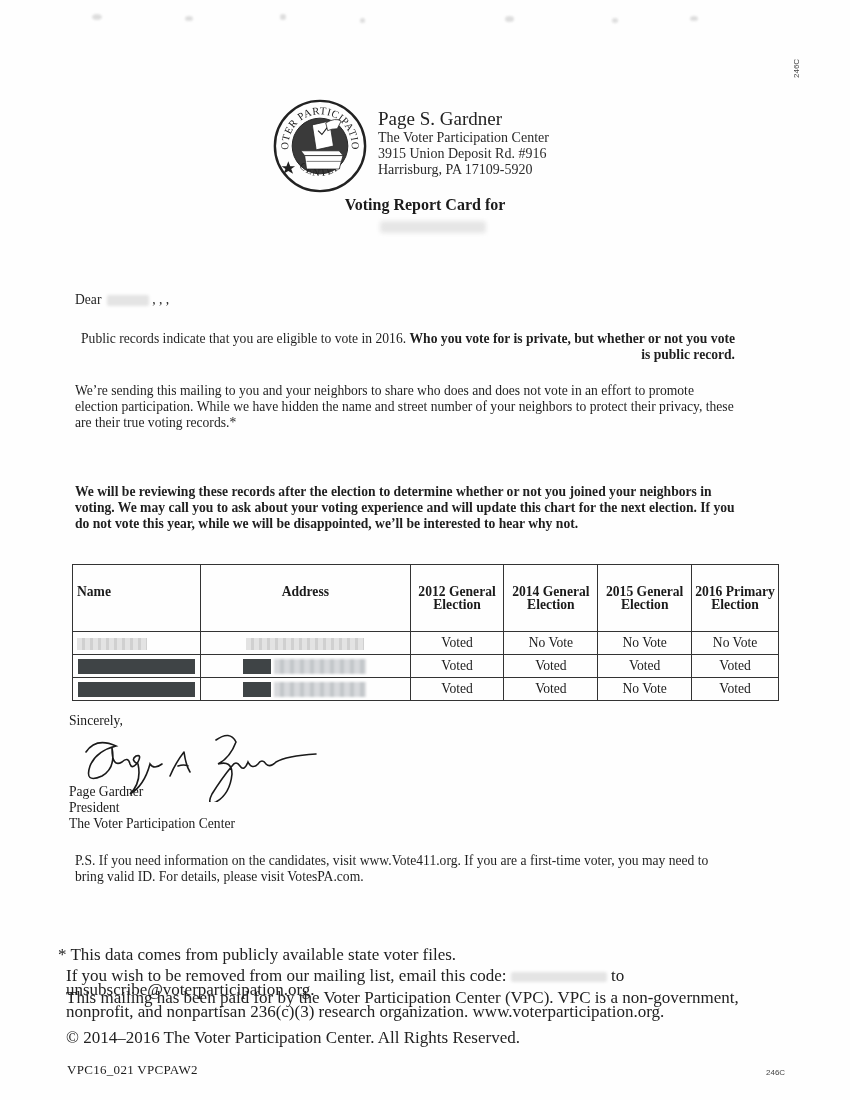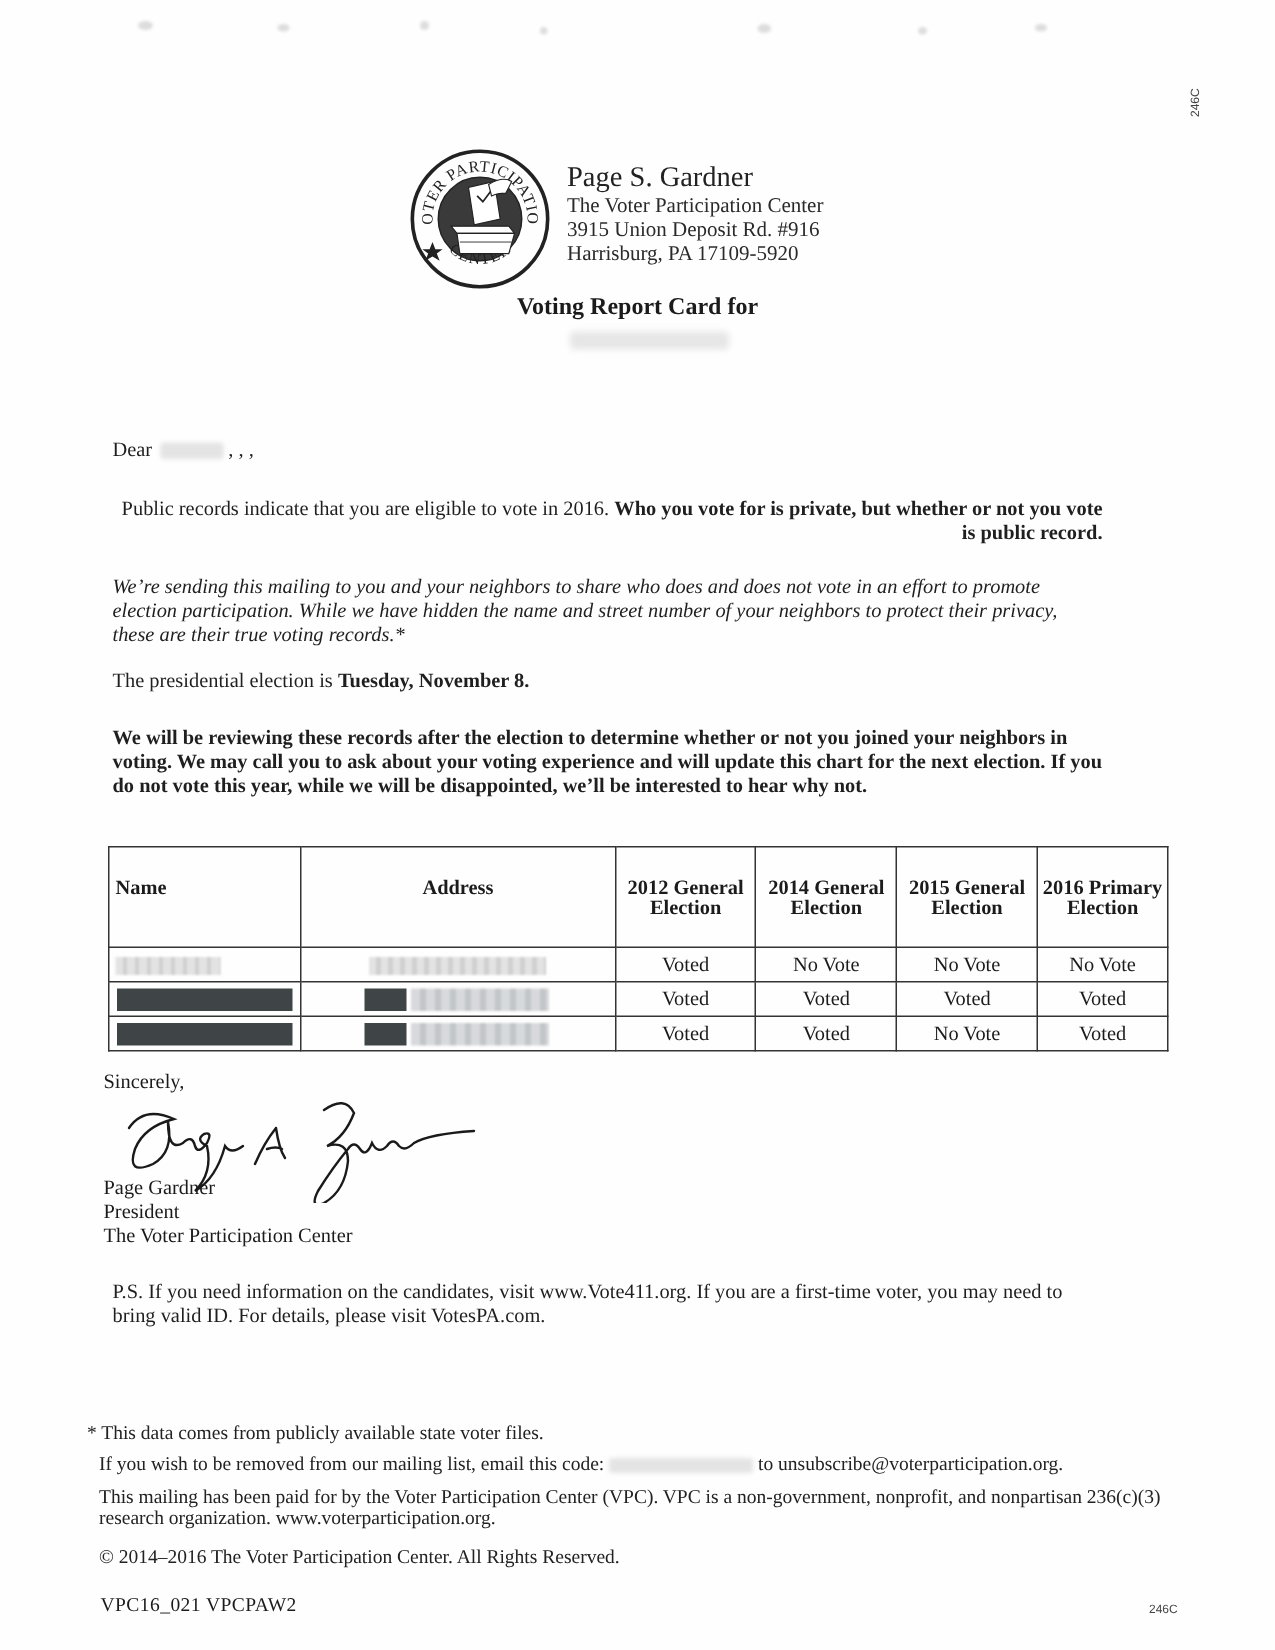--- a/index.html
+++ b/index.html
@@ -31,21 +31,21 @@
     .report-table td.name-cell, .report-table td.addr-cell { padding: 2px 4px; }
     .bar-dark { display: inline-block; background: #3f4446; height: 15px; vertical-align: middle; }
     .bar-blur { display: inline-block; background: repeating-linear-gradient(90deg, #d7d9dc 0 6px, #c2c6c9 6px 10px); height: 15px; vertical-align: middle; filter: blur(0.8px); }
     .bar-light { display: inline-block; background: repeating-linear-gradient(90deg, #e3e3e3 0 5px, #d0d0d0 5px 8px); height: 12px; vertical-align: middle; filter: blur(0.6px); }
 
     
     .closing { position: absolute; left: 69px; top: 713px; font-size: 13.6px; line-height: 16px; }
     .signature { position: absolute; left: 66px; top: 722px; width: 260px; height: 80px; }
     .signer { position: absolute; left: 69px; top: 784px; font-size: 13.6px; line-height: 16px; }
 
-    .footnotes { position: absolute; left: 58px; width: 720px; font-size: 13px; line-height: 14px; color: #222; }
+    .footnotes { position: absolute; left: 58px; width: 720px; font-size: 17px; line-height: 14px; color: #222; }
 
     .codes { position: absolute; left: 67px; top: 1062px; font-size: 13px; letter-spacing: 0.3px; }
     .marker-bottom { position: absolute; left: 766px; top: 1068px; font-family: "Liberation Sans", sans-serif; font-size: 8px; color: #444; }
     .marker-side { position: absolute; left: 792px; top: 78px; font-family: "Liberation Sans", sans-serif; font-size: 8px; color: #444; transform: rotate(-90deg); transform-origin: left top; }
 
     .speck { position: absolute; background: #ddd; border-radius: 50%; filter: blur(1px); }
   </style>
 </head>
 <body>
 
@@ -99,25 +99,22 @@
 
   <div class="body-text" style="top:292px;">
     <span>Dear</span>
     <span class="redact-light" style="width:42px;height:11px;margin-left:2px;"></span><span> , , ,</span>
   </div>
 
   <div class="body-text" style="top:331px;text-align:right;">
     <span>Public records indicate that you are eligible to vote in 2016. </span><b>Who you vote for is private, but whether or not you vote is public record.</b>
   </div>
 
-  <div class="body-text" style="top:383px;font-style:italic;">We’re sending this mailing to you and your neighbors to share who does and does not vote in an effort to promote election participation. While we have hidden the name and street number of your neighbors to protect their privacy, these are their true voting records.*</div>
+  <div class="body-text" style="top:383px;">We’re sending this mailing to you and your neighbors to share who does and does not vote in an effort to promote election participation. While we have hidden the name and street number of your neighbors to protect their privacy, these are their true voting records.*</div>
 
-  <div class="body-text" style="top:446px;">
-    <span>The presidential election is </span><b>Tuesday, November 8.</b>
-  </div>
 
   <div class="body-text" style="top:484px;font-weight:bold;">We will be reviewing these records after the election to determine whether or not you joined your neighbors in voting. We may call you to ask about your voting experience and will update this chart for the next election. If you do not vote this year, while we will be disappointed, we’ll be interested to hear why not.</div>
 
   <table class="report-table">
     <colgroup>
       <col style="width:128px">
       <col style="width:210px">
       <col style="width:94px">
       <col style="width:94px">
       <col style="width:94px">

